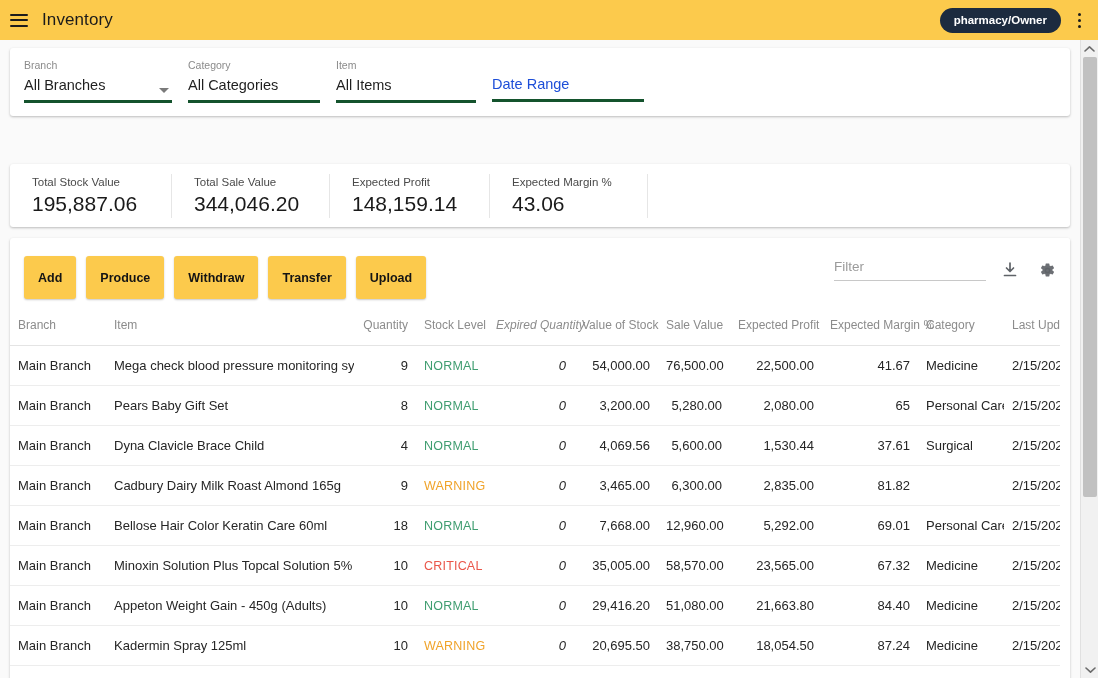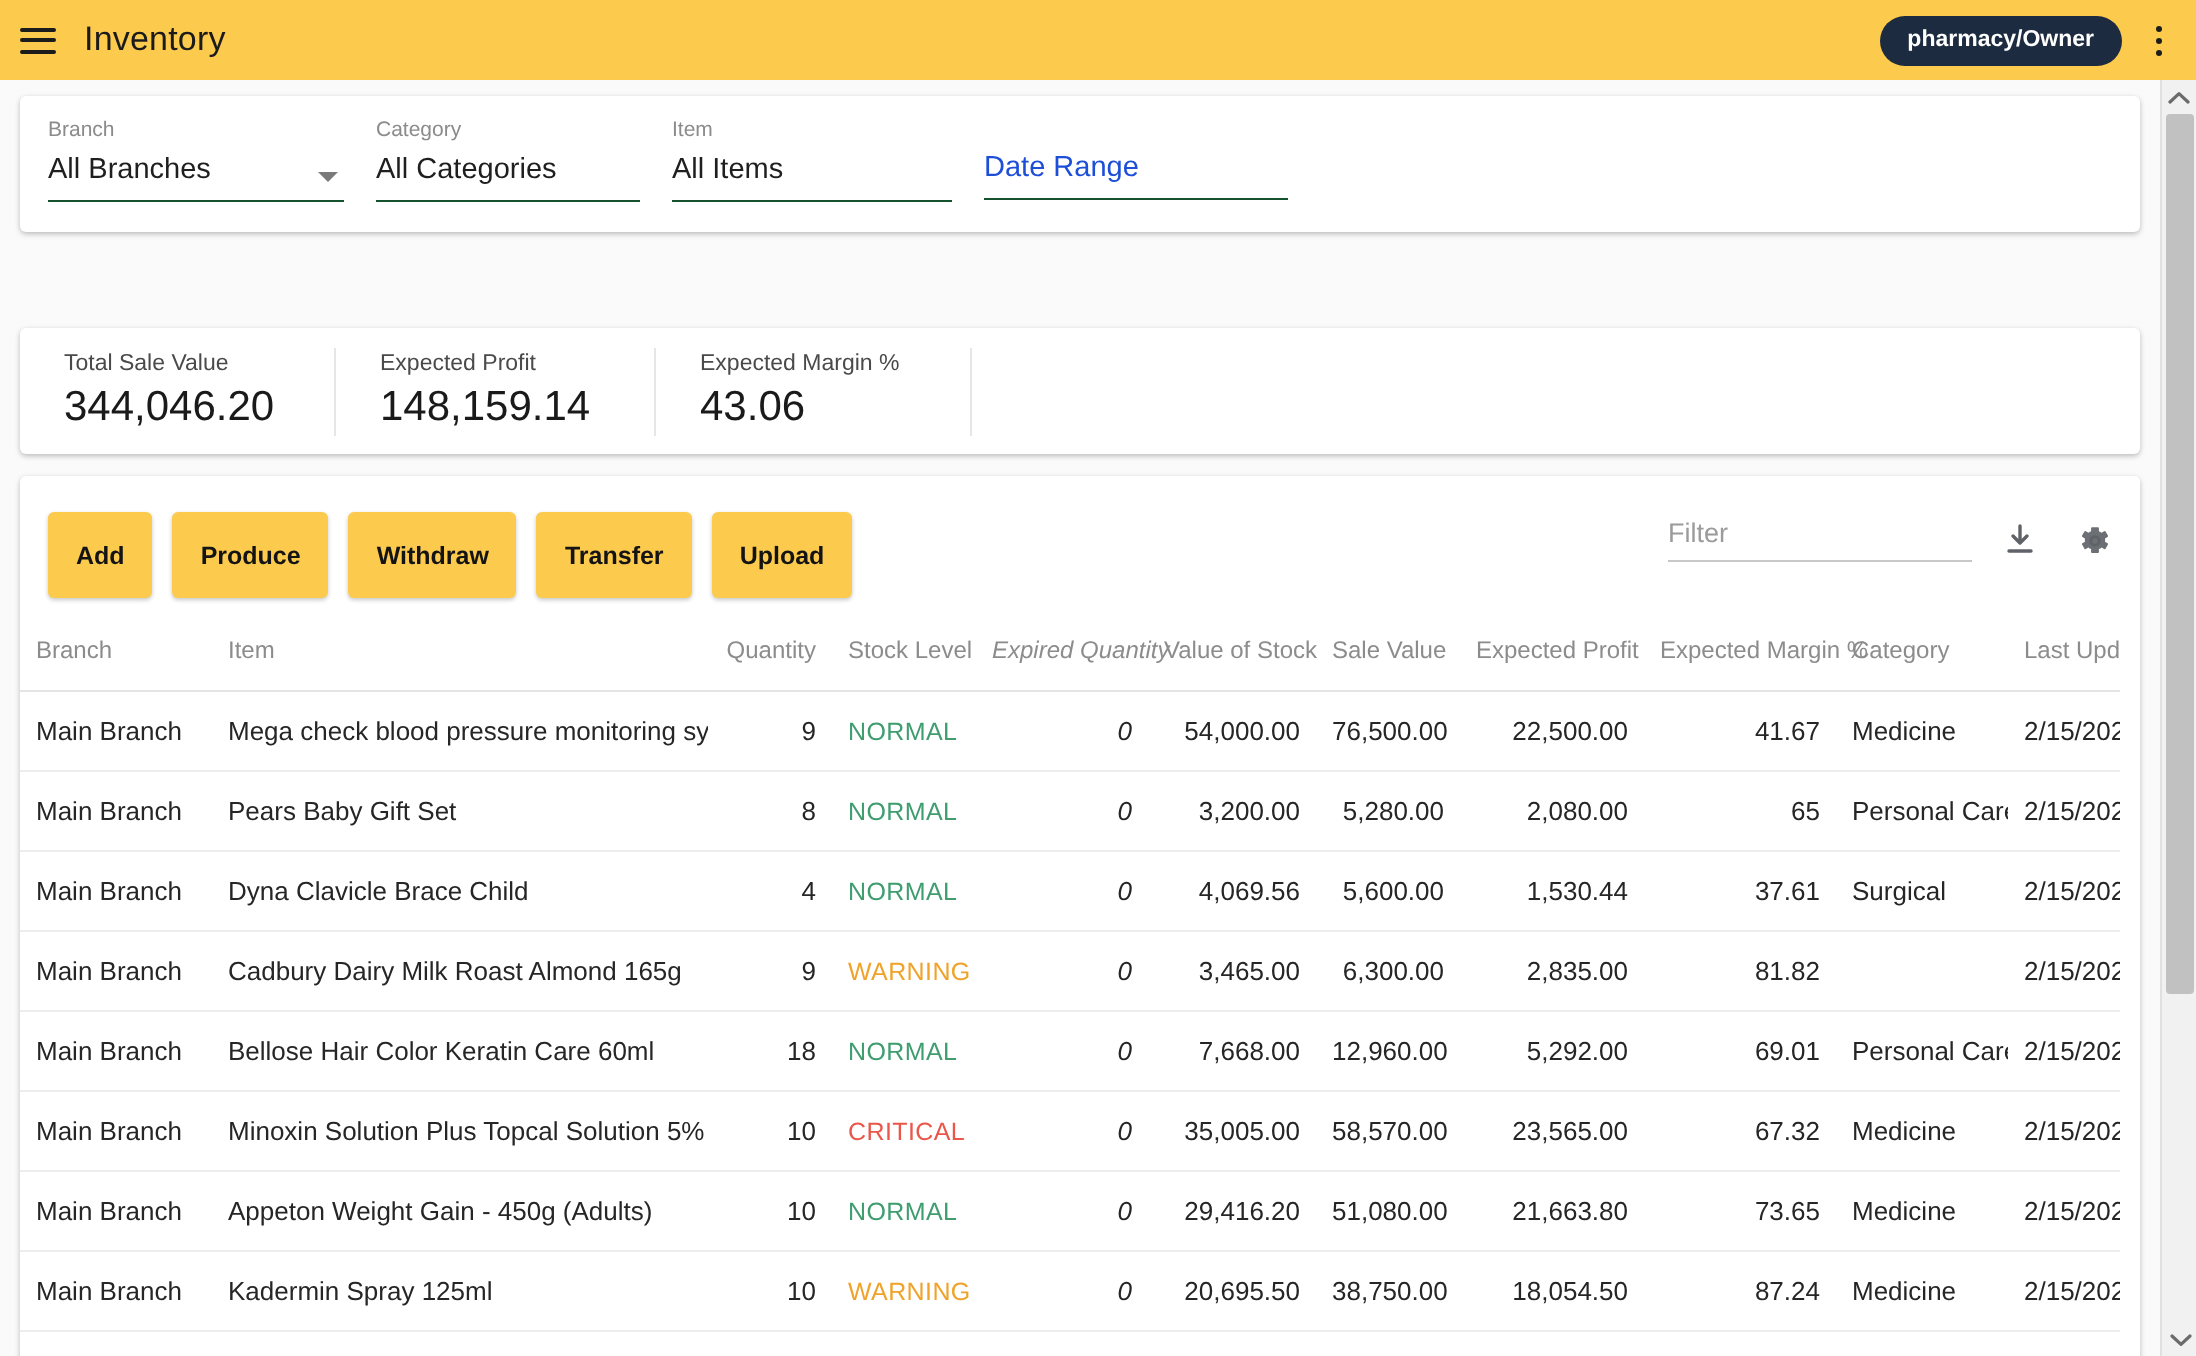--- a/index.html
+++ b/index.html
@@ -42,21 +42,21 @@
   .card { background: #ffffff; border-radius: 3px;
     box-shadow: 0 1px 3px rgba(0,0,0,.16), 0 1px 2px rgba(0,0,0,.10); }
 
   
   .filters { position: absolute; top: 8px; left: 10px; width: 1060px; height: 68px;
     padding: 12px 14px 0 14px; }
   .filter-row { display: flex; align-items: flex-start; }
   .field { position: relative; margin-right: 16px; }
   .field .flabel { font-size: 10.5px; color: #8b8b8b; margin-bottom: 5px; line-height: 11px; }
   .field .fvalue { font-size: 14.5px; color: #1f1f1f; line-height: 18px; padding-bottom: 6px;
-    border-bottom: 1px solid #14532d; }
+    border-bottom: 3px solid #14532d; }
   .field .fvalue.placeholder { color: #1d4ed8; }
   .field.w-branch { width: 148px; } .field.w-branch .fvalue { padding-right: 18px; }
   .field.w-cat { width: 132px; }
   .field.w-item { width: 140px; }
   .field.w-date { width: 152px; margin-top: 15px; }
   .caret { position: absolute; right: 3px; bottom: 10px; width: 0; height: 0;
     border-left: 5px solid transparent; border-right: 5px solid transparent;
     border-top: 5px solid #7a7a7a; }
 
   
@@ -158,20 +158,24 @@
           <div class="flabel">Item</div>
           <div class="fvalue">All Items</div>
         </div>
         <div class="field w-date">
           <div class="fvalue placeholder">Date Range</div>
         </div>
       </div>
     </div>
 
     <div class="card stats">
+      <div class="stat s1">
+        <div class="slabel">Total Stock Value</div>
+        <div class="svalue">195,887.06</div>
+      </div>
       <div class="stat s2">
         <div class="slabel">Total Sale Value</div>
         <div class="svalue">344,046.20</div>
       </div>
       <div class="stat s3">
         <div class="slabel">Expected Profit</div>
         <div class="svalue">148,159.14</div>
       </div>
       <div class="stat s4">
         <div class="slabel">Expected Margin %</div>
@@ -304,21 +308,21 @@
               </tr>
               <tr>
                 <td class="c-branch">Main Branch</td>
                 <td class="c-item">Appeton Weight Gain - 450g (Adults)</td>
                 <td class="c-qty num">10</td>
                 <td class="c-stock"><span class="lvl lvl-NORMAL">NORMAL</span></td>
                 <td class="c-exp num">0</td>
                 <td class="c-vstock num">29,416.20</td>
                 <td class="c-sale num">51,080.00</td>
                 <td class="c-profit num">21,663.80</td>
-                <td class="c-margin num">73.65</td>
+                <td class="c-margin num">84.40</td>
                 <td class="c-cat">Medicine</td>
                 <td class="c-updated">2/15/2021-12:5</td>
               </tr>
               <tr>
                 <td class="c-branch">Main Branch</td>
                 <td class="c-item">Kadermin Spray 125ml</td>
                 <td class="c-qty num">10</td>
                 <td class="c-stock"><span class="lvl lvl-WARNING">WARNING</span></td>
                 <td class="c-exp num">0</td>
                 <td class="c-vstock num">20,695.50</td>

